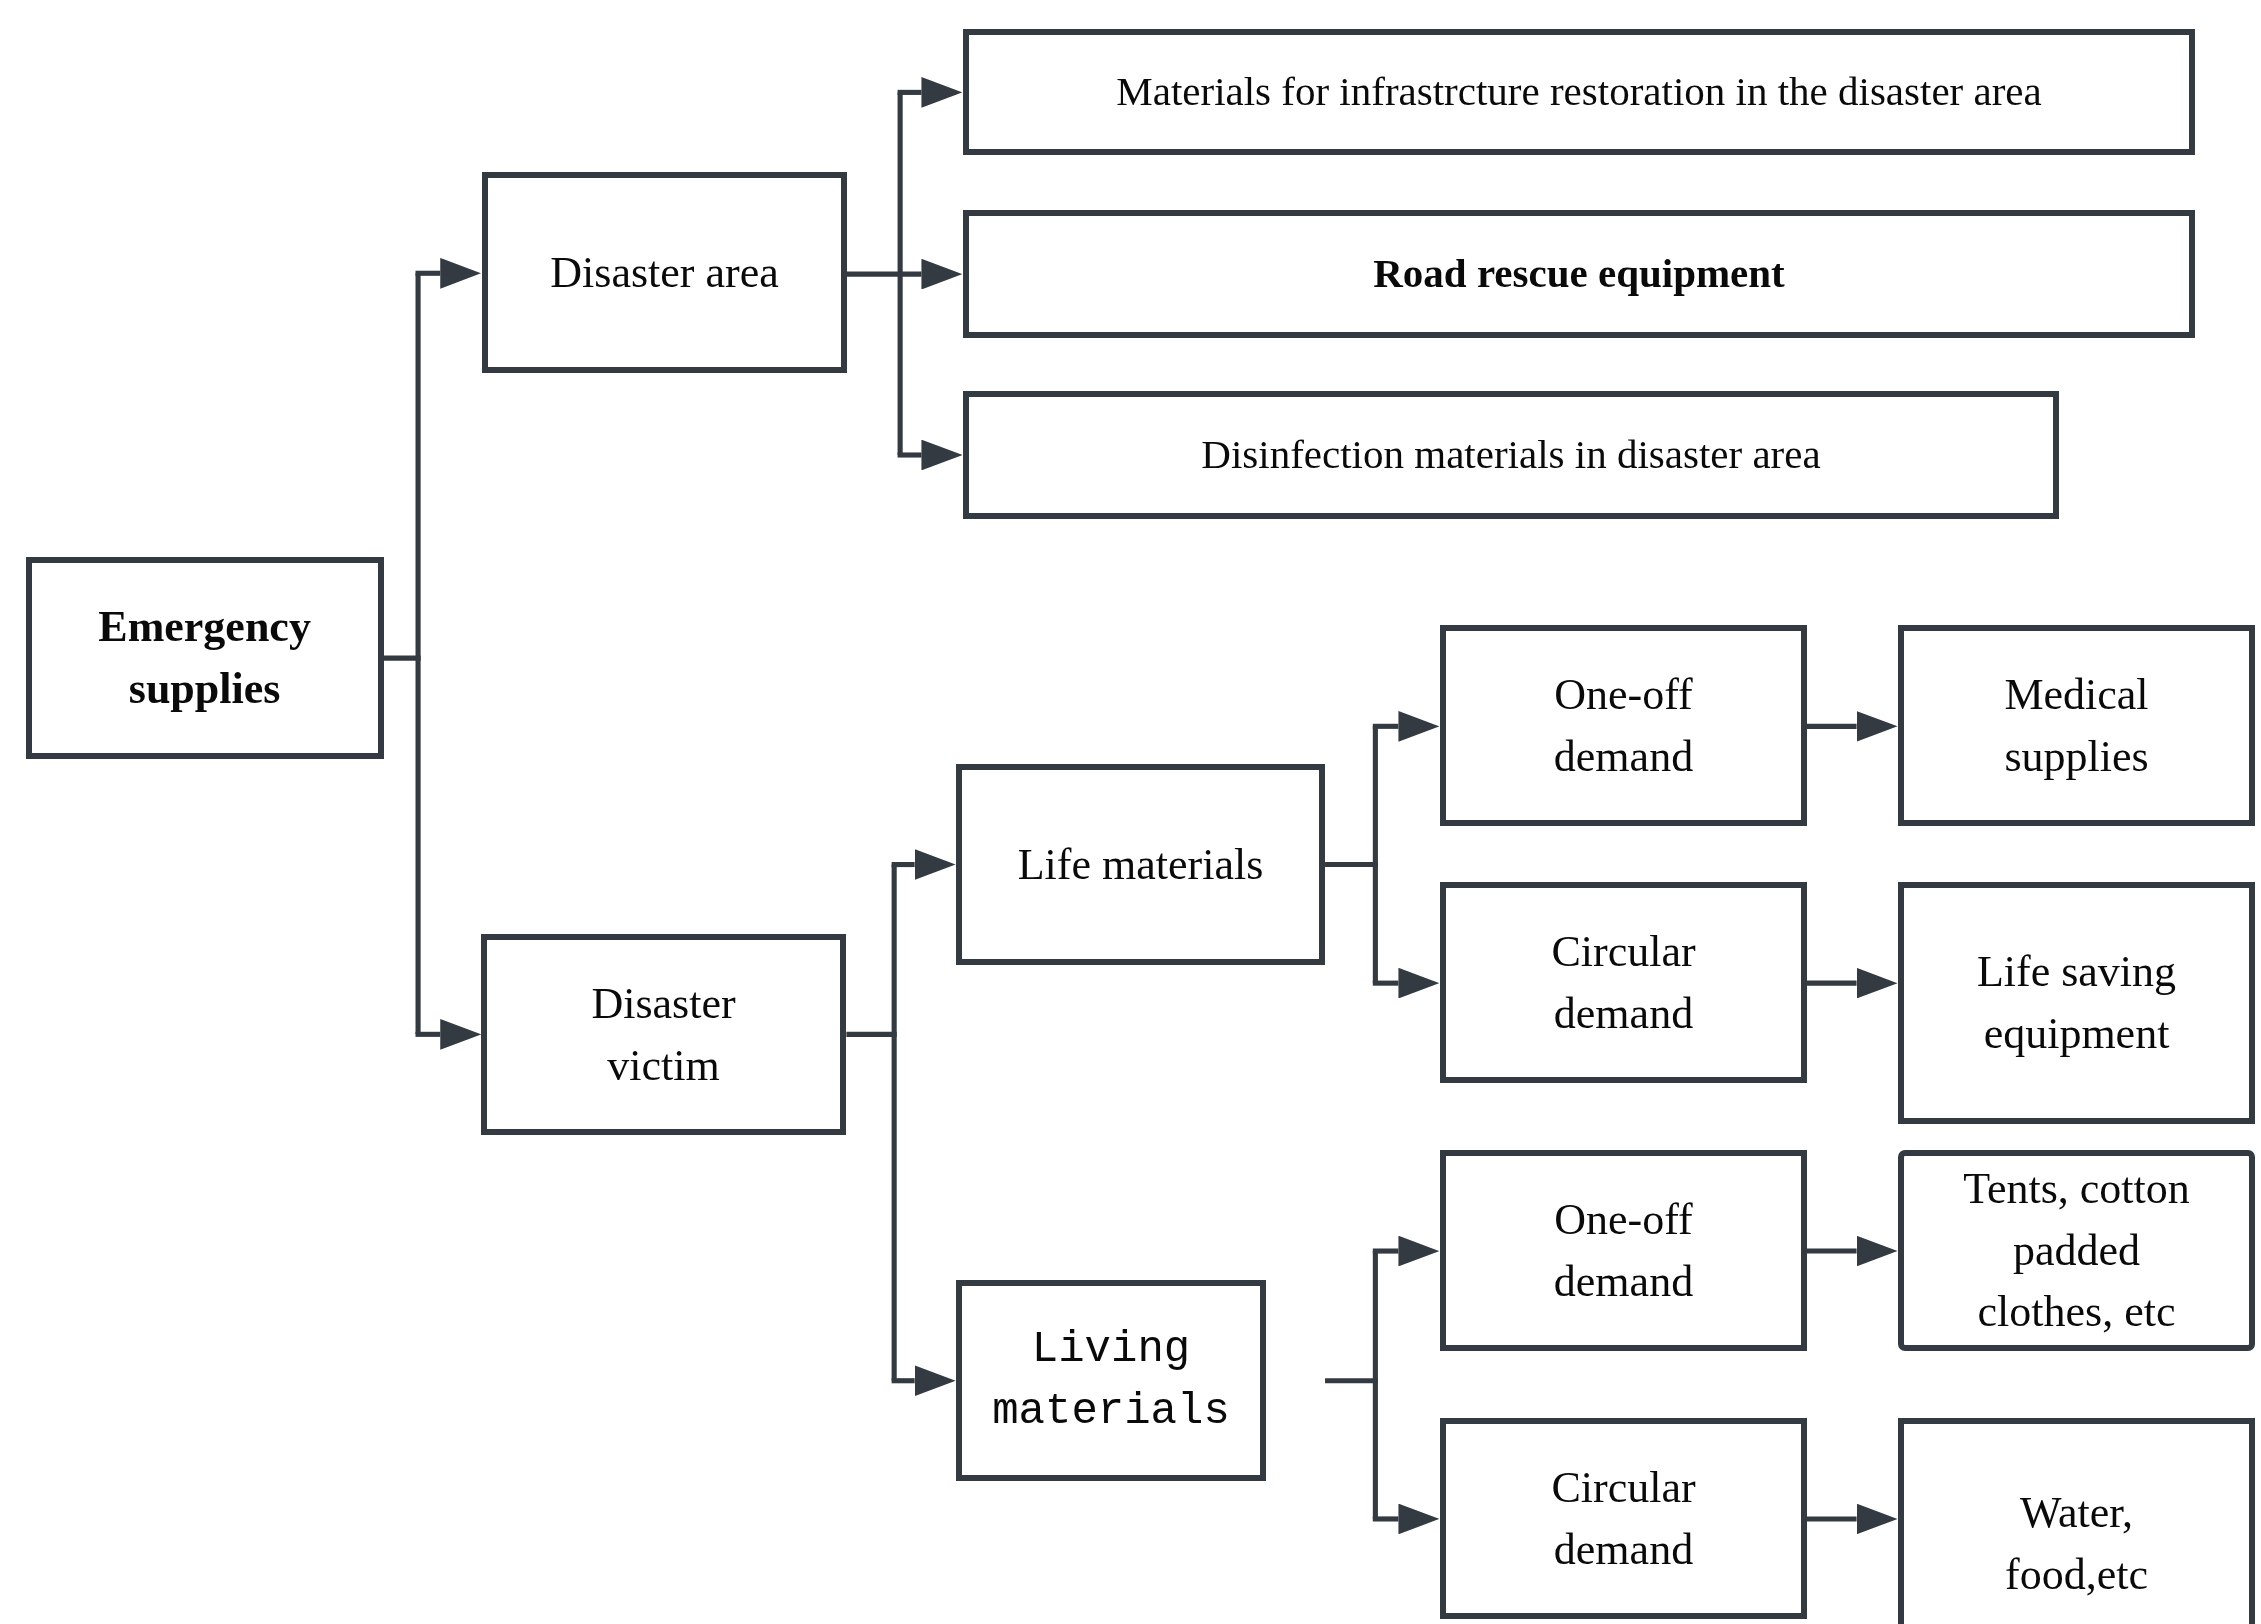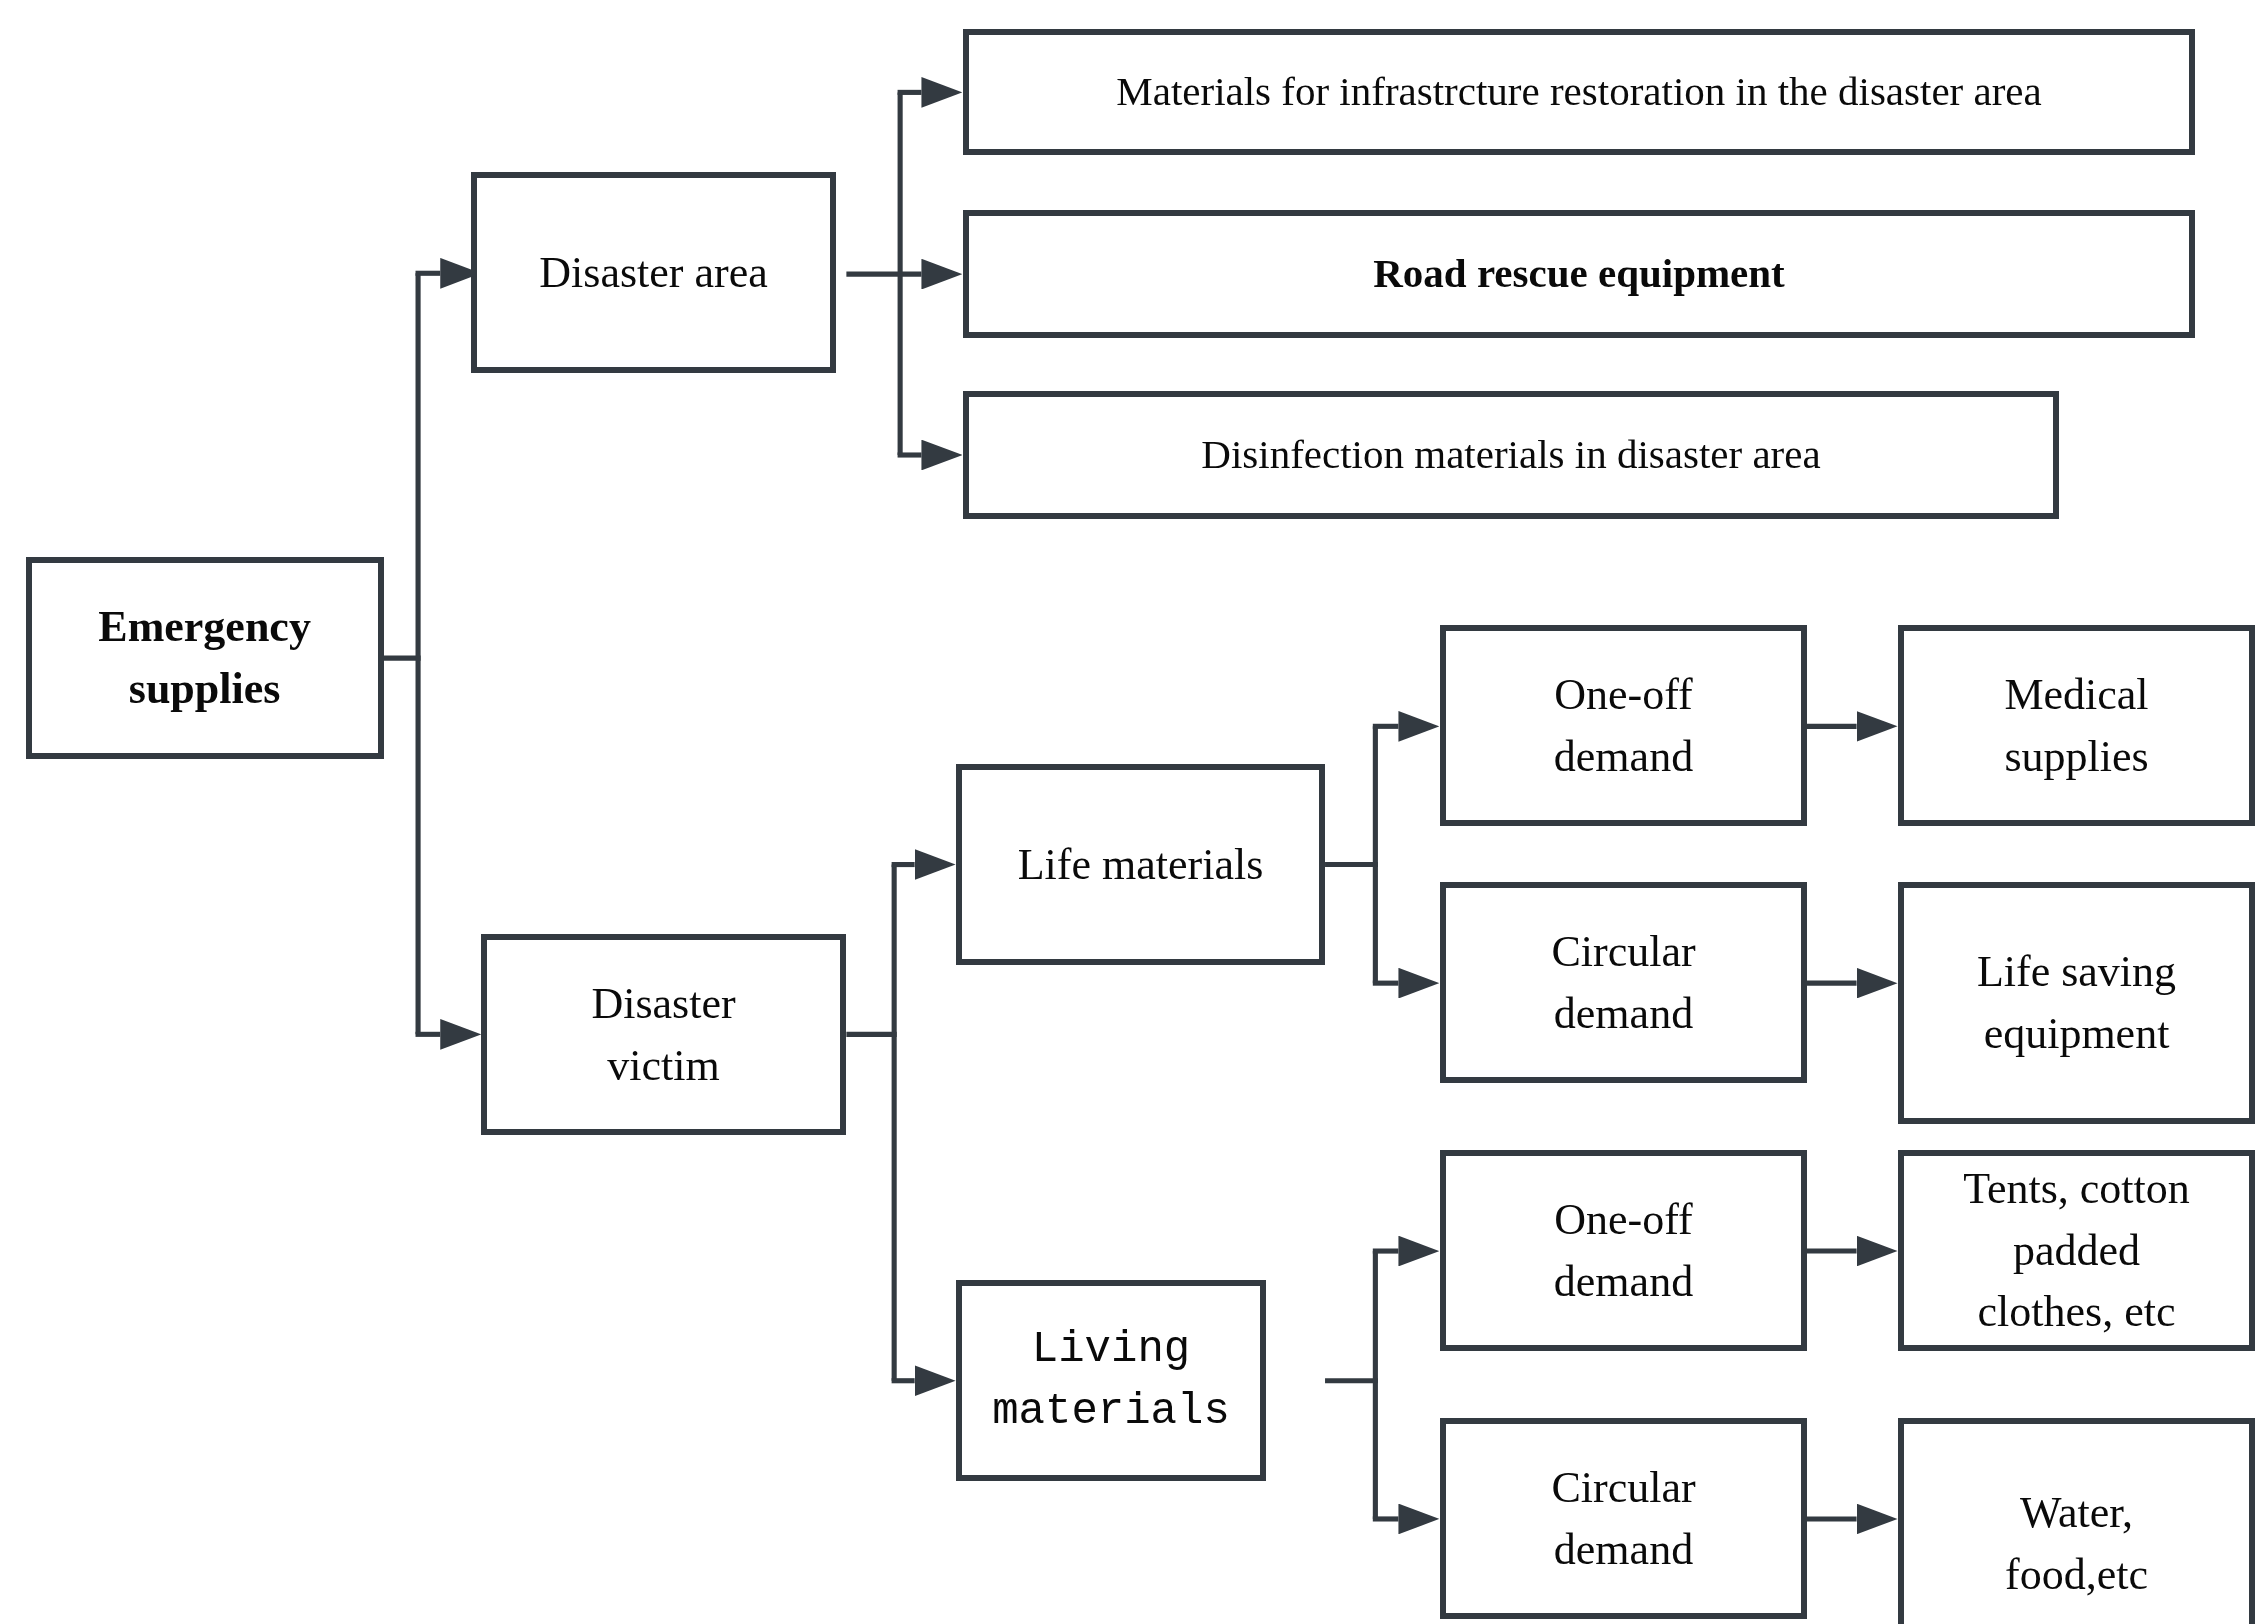--- a/index.html
+++ b/index.html
@@ -85,21 +85,21 @@
 
     <path d="M2117 851 H2176" marker-end="url(#arrowhead)"></path>
     <path d="M2117 1152 H2176" marker-end="url(#arrowhead)"></path>
     <path d="M2117 1466 H2176" marker-end="url(#arrowhead)"></path>
     <path d="M2117 1780 H2176" marker-end="url(#arrowhead)"></path>
   </svg>
 
   <div class="node" style="left:25.6px; top:557px; width:358px; height:202px;font-weight:bold;">Emergency
 supplies</div>
 
-  <div class="node" style="left:471px; top:172px; width:365px; height:201px;">Disaster area</div>
+  <div class="node" style="left:482px; top:172px; width:365px; height:201px;">Disaster area</div>
 
   <div class="node wide" style="left:963px; top:29px; width:1232px; height:126px;">Materials for infrastrcture restoration in the disaster area</div>
 
   <div class="node wide" style="left:963px; top:210px; width:1232px; height:128px;font-weight:bold;">Road rescue equipment</div>
 
   <div class="node wide" style="left:963px; top:391px; width:1096px; height:128px;">Disinfection materials in disaster area</div>
 
   <div class="node" style="left:956px; top:764px; width:369px; height:201px;">Life materials</div>
 
   <div class="node" style="left:481px; top:934px; width:365px; height:201px;">Disaster
@@ -119,21 +119,21 @@
 
   <div class="node" style="left:1440px; top:1418px; width:367px; height:201px;">Circular
 demand</div>
 
   <div class="node" style="left:1898px; top:625px; width:357px; height:201px;">Medical
 supplies</div>
 
   <div class="node" style="left:1898px; top:882px; width:357px; height:242px;">Life saving
 equipment</div>
 
-  <div class="node" style="left:1898px; top:1150px; width:357px; height:201px;">Tents, cotton
+  <div class="node" style="left:1898px; top:1150px; width:357px; height:201px;border-radius:7px;">Tents, cotton
 padded
 clothes, etc</div>
 
   <div class="node" style="left:1898px; top:1418px; width:357px; height:252px;">Water,
 food,etc</div>
 
 </div>
 
 
 </body></html>

